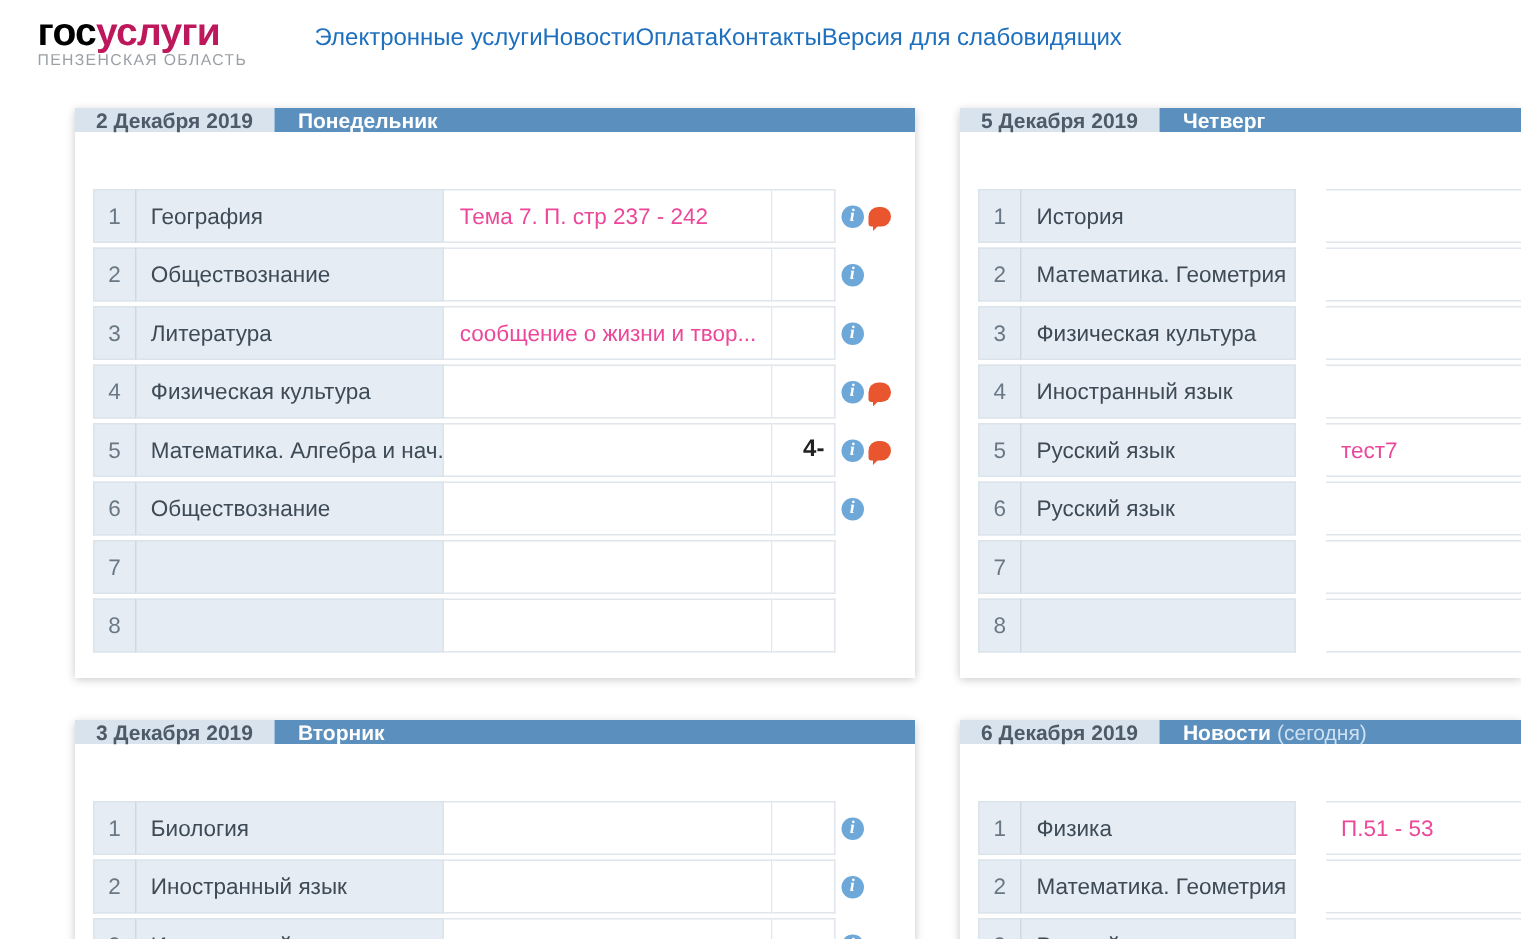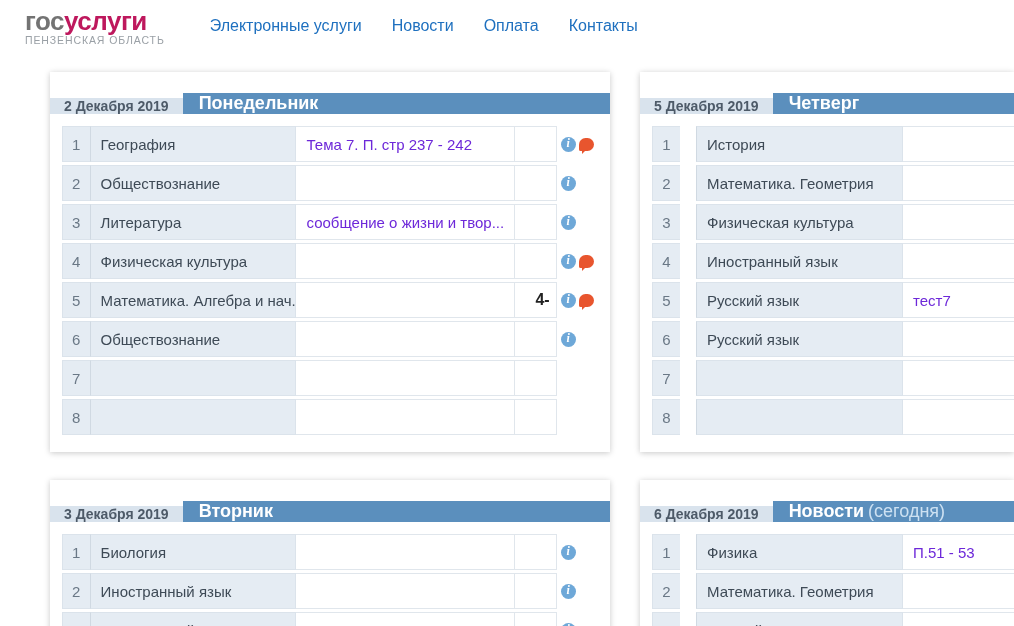--- a/index.html
+++ b/index.html
@@ -16,67 +16,67 @@
     display: flex;
     align-items: center;
     padding: 6px 20px 10px 25px;
   }
   .logo-block { margin-right: 45px; }
   .logo-main {
     font-size: 26px;
     font-weight: bold;
     letter-spacing: -0.5px;
   }
-  .logo-g1 { color: #737373; }
+  .logo-g1 { color: #000000; }
   .logo-g2 { color: #be185d; }
   .logo-sub {
     color: #9aa0a6;
     font-size: 10.5px;
     letter-spacing: 0.9px;
     margin-top: -3px;
   }
-  .nav { display: flex; gap: 30px; }
+  .nav { display: flex; }
   .nav a {
     color: #1e70bf;
     text-decoration: none;
     font-size: 16px;
     cursor: pointer;
   }
   
   .content {
     display: flex;
     gap: 30px;
     padding: 16px 0 0 50px;
   }
   .col-left { width: 560px; display: flex; flex-direction: column; gap: 28px; }
   .col-right { width: 430px; display: flex; flex-direction: column; gap: 28px; }
   .card {
     background: #fff;
     box-shadow: 0 1px 6px rgba(0,0,0,0.22);
   }
   .card-head {
     display: flex;
-    align-items: flex-end;
+    align-items: flex-start;
     height: 42px;
   }
   .card-date {
     background: #d9e3ed;
     color: #4d5a68;
     font-weight: bold;
     font-size: 14px;
     display: flex;
     align-items: center;
     padding: 0 14px;
     white-space: nowrap;
   }
   .card-day {
     background: #5b8fbd;
     color: #fff;
     font-weight: bold;
-    font-size: 18px;
+    font-size: 14px;
     display: flex;
     align-items: center;
     padding: 0 16px;
     flex: 1;
   }
   .card-day .today { color: #cde1f2; font-weight: normal; margin-left: 4px; }
   .card-body { padding: 12px 12px 14px 12px; }
   .row {
     display: flex;
     align-items: stretch;
@@ -102,21 +102,21 @@
     padding: 8px 10px;
     font-size: 15px;
     border: 1px solid #dbe3eb;
     border-left: 1px solid #d0d9e2;
     white-space: nowrap;
     overflow: hidden;
     text-overflow: ellipsis;
   }
   .cell-hw {
     background: #fff;
-    color: #6d28d9;
+    color: #ec4899;
     display: flex;
     align-items: center;
     padding: 0 10px;
     font-size: 15px;
     border: 1px solid #e0e6ec;
     border-left: none;
     white-space: nowrap;
     overflow: hidden;
     text-overflow: ellipsis;
   }
@@ -138,22 +138,22 @@
     display: flex;
     align-items: center;
     justify-content: flex-start;
     gap: 3px;
     padding-left: 4px;
   }
   
   .col-left .cell-subj { width: 210px; }
   .col-left .cell-hw   { width: 222px; }
   
-  .col-right .cell-subj { width: 207px; margin-left: 16px; }
-  .col-right .cell-hw   { flex: 1; min-width: 0; border-right: none; }
+  .col-right .cell-subj { width: 184px; }
+  .col-right .cell-hw   { flex: 1; min-width: 0; border-right: none; margin-left: 20px; }
   .col-right .card-body { padding-right: 0; }
   .col-right .card { overflow: hidden; }
   
   .ico-info {
     width: 15px; height: 15px; border-radius: 50%;
     background: #6ea8d8;
     position: relative;
     display: inline-block;
   }
   .ico-info::after {
@@ -191,20 +191,21 @@
     <div class="logo-main">
       <span class="logo-g1">гос</span><span class="logo-g2">услуги</span>
     </div>
     <div class="logo-sub">ПЕНЗЕНСКАЯ ОБЛАСТЬ</div>
   </div>
   <nav class="nav">
     <a>Электронные услуги</a>
     <a>Новости</a>
     <a>Оплата</a>
     <a>Контакты</a>
+    <a>Версия для слабовидящих</a>
   </nav>
 </div>
 
 <div class="content">
   <div class="col-left">
 
     <div class="card">
       <div class="card-head">
         <div class="card-date">2 Декабря 2019</div>
         <div class="card-day">Понедельник</div>

